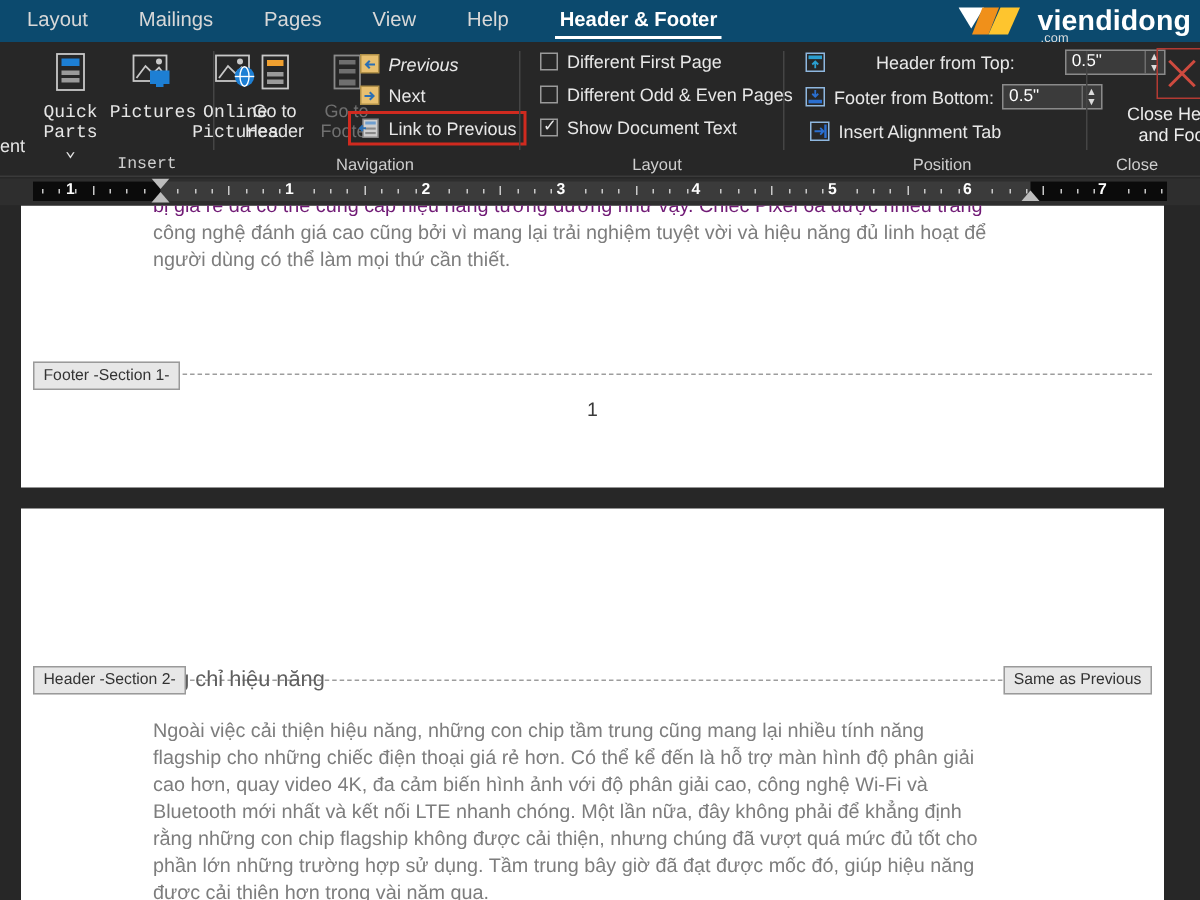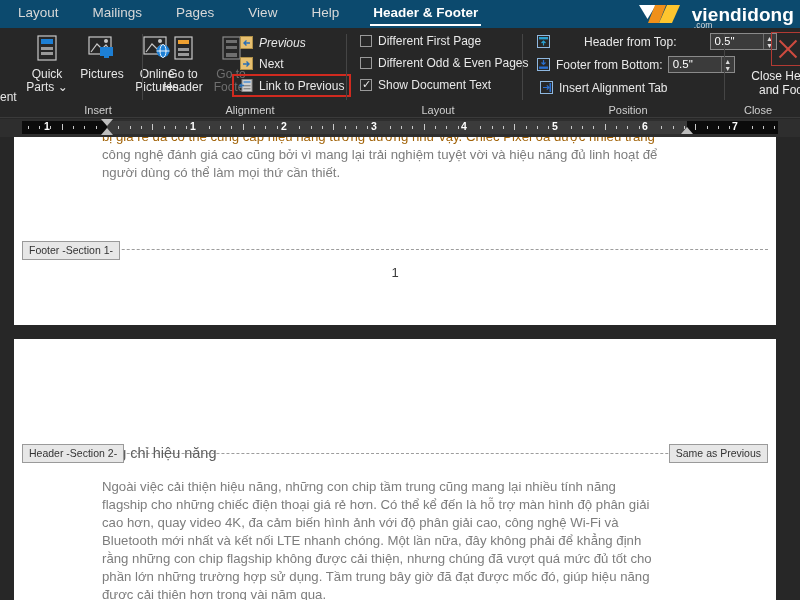--- a/index.html
+++ b/index.html
@@ -176,21 +176,21 @@
         <span>viendidong</span>
         <span class="logo-dot">.com</span>
       </div>
     </div>
   </div>
 
   <div class="ribbon">
 
     <div class="clip-left">ent</div>
 
-    <div class="rgroup" style="left:14px; width:128px;">
+    <div class="rgroup" style="left:14px; width:128px;font-family:Liberation Mono, monospace;">
       <div class="bigbtn" style="left:8px; width:50px;">
         <span class="ico">
           <svg width="26" height="28" viewBox="0 0 26 28">
             <rect x="4" y="2" width="18" height="24" fill="none" stroke="#c8c8c8" stroke-width="1.2"></rect>
             <rect x="7" y="5" width="12" height="5" fill="#1d7fd4"></rect>
             <rect x="7" y="13" width="12" height="3" fill="#9a9a9a"></rect>
             <rect x="7" y="18" width="12" height="3" fill="#9a9a9a"></rect>
           </svg>
         </span>
         <span>Quick</span>
@@ -284,21 +284,21 @@
             <rect x="3" y="1.5" width="10" height="12" fill="#cfcfcf" stroke="#8a8a8a" stroke-width="1"></rect>
             <rect x="4.5" y="3" width="7" height="2" fill="#6f9fd0"></rect>
             <rect x="4.5" y="7" width="7" height="1.4" fill="#8a8a8a"></rect>
             <rect x="4.5" y="10" width="7" height="1.4" fill="#8a8a8a"></rect>
             <path d="M5 7.5 H1 M2.8 5.6 L1 7.5 L2.8 9.4" fill="none" stroke="#2a6fb5" stroke-width="1.3"></path>
           </svg>
         </span>
         <span>Link to Previous</span>
       </div>
 
-      <div class="glabel" style="left:0px; width:200px;">Alignment</div>
+      <div class="glabel" style="left:0px; width:200px;">Navigation</div>
       <div class="sep" style="left:196px;"></div>
     </div>
 
     <div class="rgroup" style="left:352px; width:172px;">
       <div class="chkitem" style="left:8px; top:6px;">
         <span class="chkbox"></span>
         <span>Different First Page</span>
       </div>
       <div class="chkitem" style="left:8px; top:28px;">
         <span class="chkbox"></span>
@@ -448,21 +448,21 @@
       <div class="rtick" style="left: 718px;"></div>
       <div class="rtick" style="left: 729px;"></div>
       <div class="rtick" style="left: 752px;"></div>
       <div class="rtick" style="left: 763px;"></div>
       <div class="rtick" style="left: 774px;"></div>
     </div>
 
   <div class="canvas">
 
     <div class="page page1">
-      <div class="body-text" style="left:88px; top:-9px; width:600px; white-space:nowrap; overflow:hidden; color:#a16207;">bị giá rẻ đã có thể cung cấp hiệu năng tương đương như vậy. Chiếc Pixel 6a được nhiều trang</div>
+      <div class="body-text" style="left:88px; top:-9px; width:600px; white-space:nowrap; overflow:hidden; color:#701a75;">bị giá rẻ đã có thể cung cấp hiệu năng tương đương như vậy. Chiếc Pixel 6a được nhiều trang</div>
       <div class="body-text" style="left:88px; top:9px; width:600px; white-space:nowrap;">công nghệ đánh giá cao cũng bởi vì mang lại trải nghiệm tuyệt vời và hiệu năng đủ linh hoạt để</div>
       <div class="body-text" style="left:88px; top:27px; width:600px; white-space:nowrap;">người dùng có thể làm mọi thứ cần thiết.</div>
 
       <div class="dashline" style="left:8px; right:8px; top:112px;"></div>
       <div class="sect-label" style="left:8px; top:104px;">Footer -Section 1-</div>
 
       <div class="pagenum" style="left:0px; top:128px; width:762px;">1</div>
     </div>
 
     <div class="page page2">

